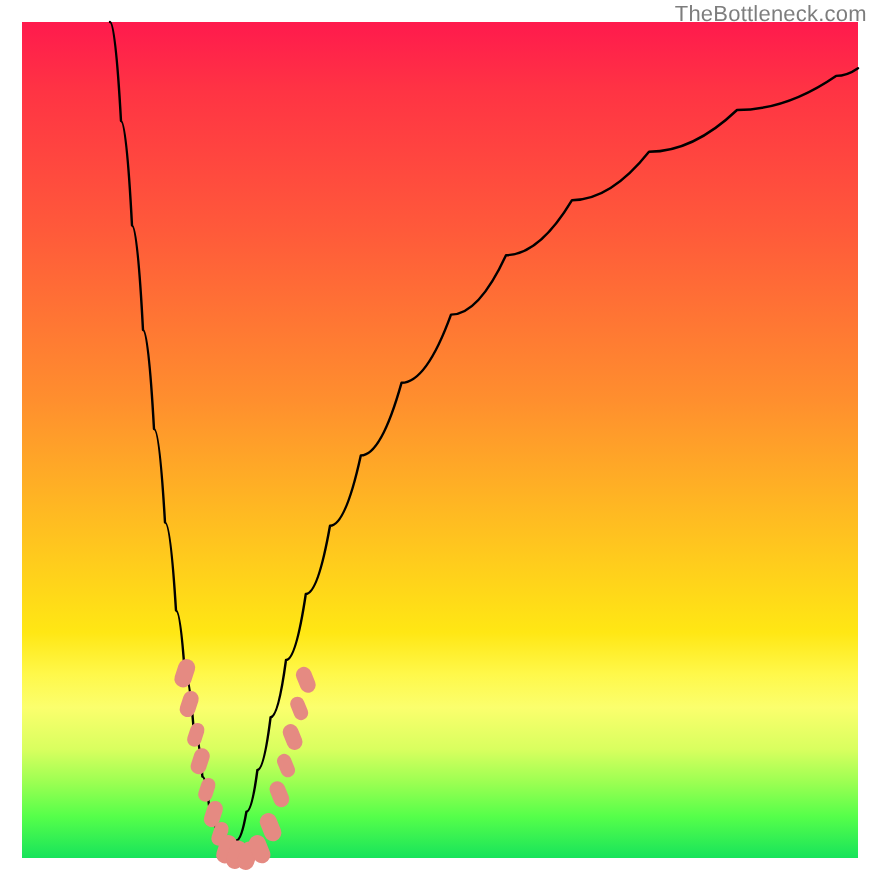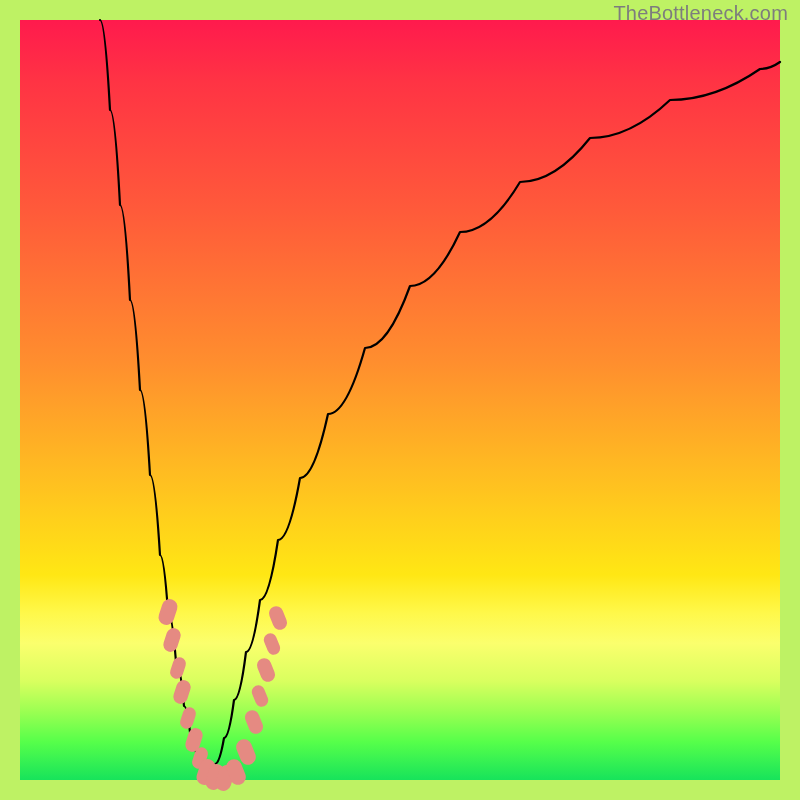--- a/index.html
+++ b/index.html
@@ -10,21 +10,21 @@
     overflow: hidden;
     background: #000;
     font-family: Arial, Helvetica, sans-serif;
   }
   .frame {
     position: absolute;
     top: 0;
     left: 0;
     width: 800px;
     height: 800px;
-    background: #bef264;
+    background: #ffffff;
   }
   .plot-area {
     position: absolute;
     top: 20px;
     left: 20px;
     width: 760px;
     height: 760px;
     
     background: linear-gradient(
       to bottom,

